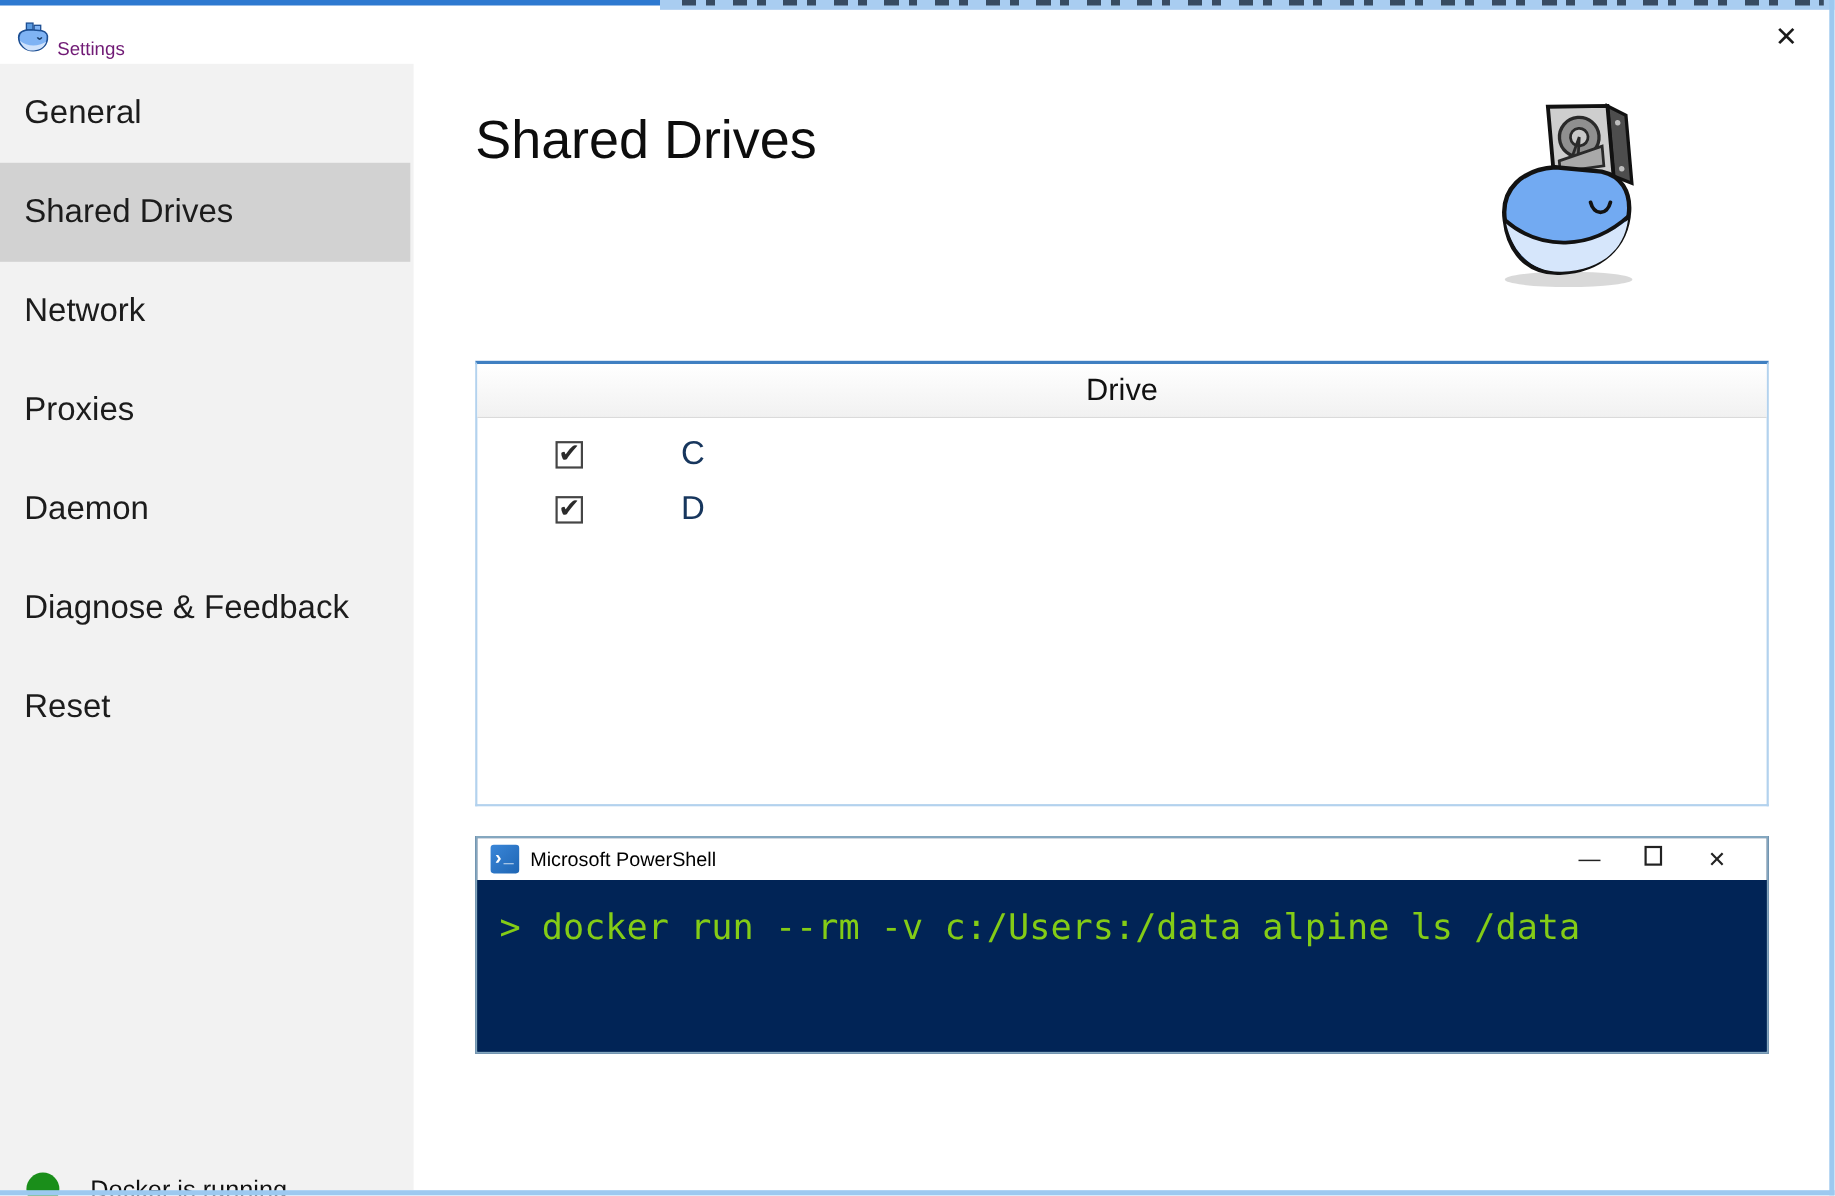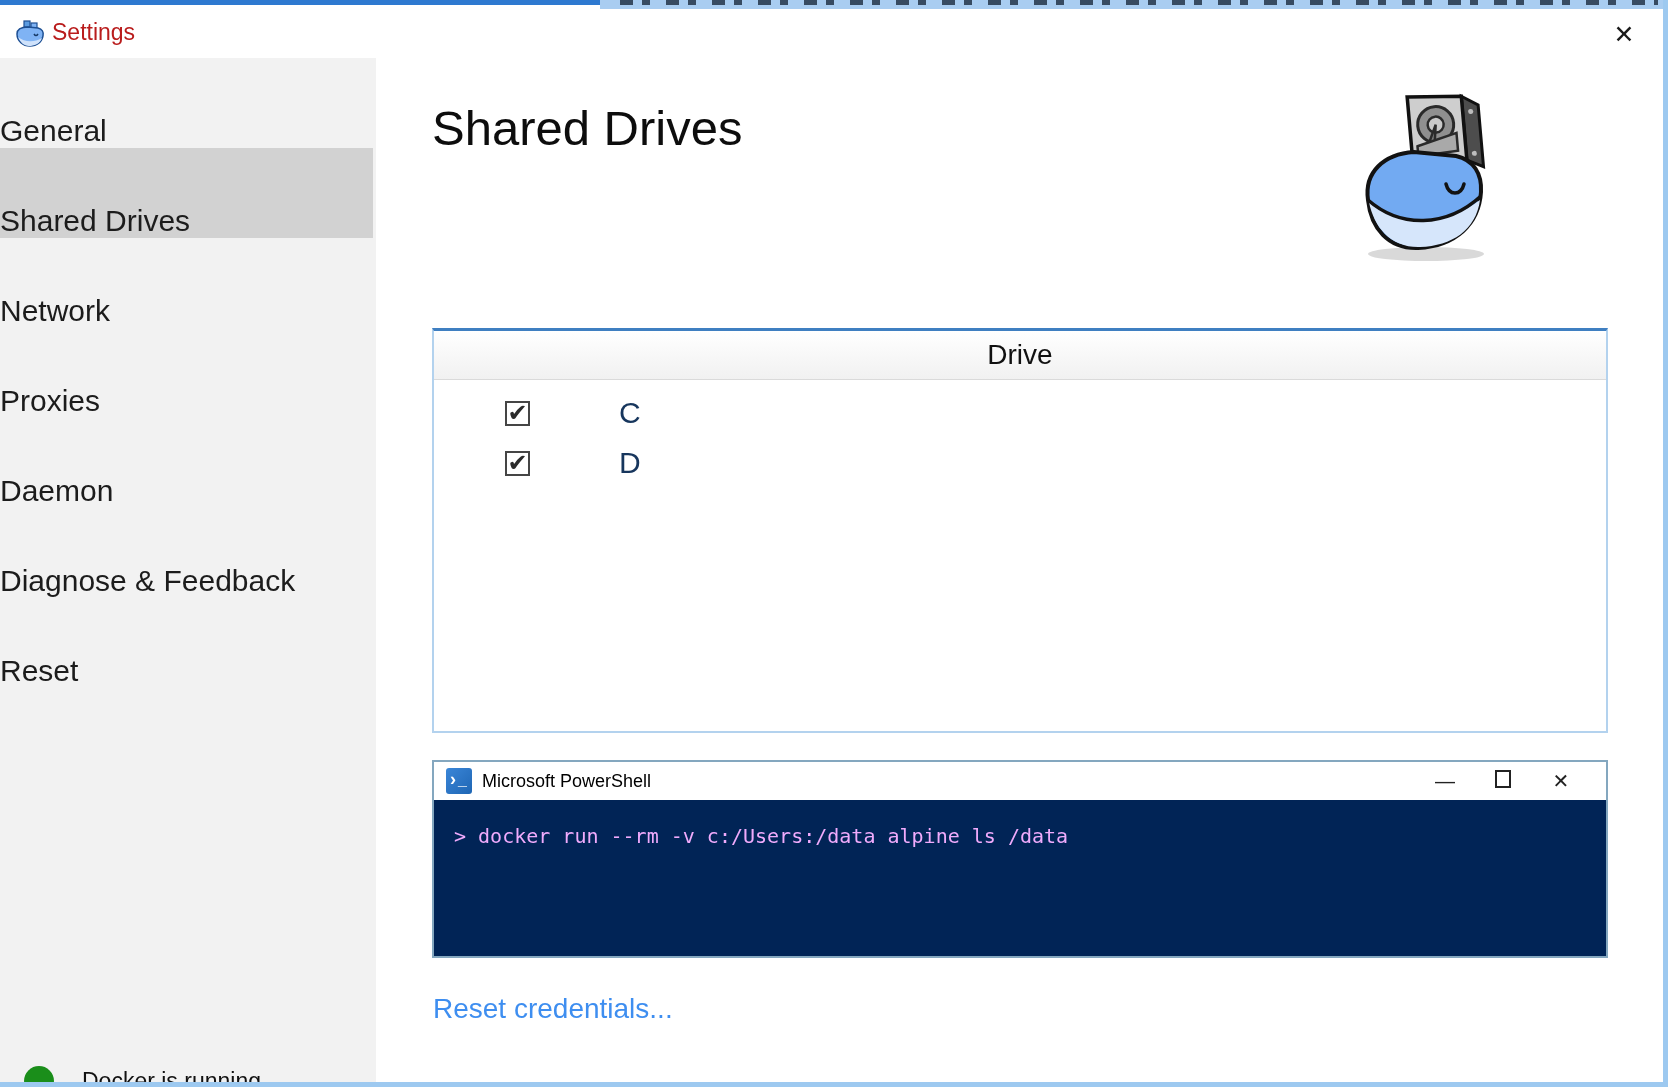--- a/index.html
+++ b/index.html
@@ -15,27 +15,27 @@
   .top-strip .seg-right .dashes { position:absolute; left:20px; top:0; right:10px; height:5px;
       background:repeating-linear-gradient(90deg,#233448 0 13px,transparent 13px 22px,#233448 22px 30px,transparent 30px 46px); opacity:.85; }
 
   
   .win-border-right  { position:absolute; right:0; top:0; width:5px; height:1087px; background:#9dc9f0; }
   .win-border-bottom { position:absolute; left:0; bottom:0; width:1668px; height:5px; background:#9dc9f0; }
 
   
   .titlebar { position:absolute; left:0; top:9px; width:1668px; height:49px; background:#ffffff; }
   .titlebar .app-icon { position:absolute; left:14px; top:9px; width:32px; height:32px; }
-  .titlebar .app-title { position:absolute; left:52px; top:10px; font-size:23px; color:#b91c1c; }
+  .titlebar .app-title { position:absolute; left:52px; top:26px; font-size:17px; color:#701a75; }
   .titlebar .win-close { position:absolute; left:1602px; top:6px; width:44px; height:38px;
       font-size:25px; font-weight:300; color:#1a1a1a; text-align:center; line-height:38px; cursor:default; }
 
   
   .sidebar { position:absolute; left:0; top:58px; width:376px; height:1024px; background:#f2f2f2; }
-  .side-item { position:relative; height:90px; display:flex; align-items:flex-end; 
+  .side-item { position:relative; height:90px; display:flex; align-items:center; padding-left:22px;
       font-size:30px; color:#1c1c1c; cursor:default; }
   .side-item.selected { background:#d2d2d2; width:373px; }
   .side-status { position:absolute; left:24px; top:1008px; display:flex; align-items:center; }
   .status-dot { width:30px; height:30px; border-radius:50%; background:#1a8e1a; }
   .status-text { margin-left:28px; font-size:23px; color:#111111; }
 
   
   .main-title { position:absolute; left:432px; top:100px; font-size:49px; font-weight:300; color:#0d0d0d; letter-spacing:0px; }
   .main-desc { position:absolute; left:432px; top:192px; width:690px; font-size:27px; line-height:40px; color:#111111; }
 
@@ -63,21 +63,21 @@
   .ps-icon { width:26px; height:26px; margin-left:12px; border-radius:3px;
       background:linear-gradient(135deg,#3a86d8,#1f66b4); position:relative; }
   .ps-icon .chev { position:absolute; left:4px; top:1px; color:#ffffff; font-size:18px; font-weight:bold; }
   .ps-icon .uscore { position:absolute; left:12px; top:3px; color:#ffffff; font-size:16px; font-weight:bold; }
   .ps-title { margin-left:10px; font-size:18px; color:#000000; }
   .ps-controls { position:absolute; right:16px; top:0; height:38px; display:flex; align-items:center; }
   .ps-btn { width:58px; text-align:center; font-size:20px; color:#222222; cursor:default; }
   .ps-btn.max-box span { display:inline-block; width:16px; height:18px; border:2px solid #222222; }
   .ps-console { position:absolute; left:0; top:38px; right:0; bottom:0; background:#012456;
       padding:24px 0 0 20px; }
-  .ps-command { font-family:"DejaVu Sans Mono","Liberation Mono",monospace; font-size:20px; color:#f0abfc; white-space:pre; }
+  .ps-command { font-family:"DejaVu Sans Mono","Liberation Mono",monospace; font-size:32px; color:#84cc16; white-space:pre; }
 
   
   .reset-link { position:absolute; left:433px; top:993px; font-size:28px; color:#3e8ef0; cursor:pointer; }
   .apply-btn { position:absolute; left:1425px; top:985px; width:183px; height:63px; background:#d4d4d4;
       border:none; font-family:inherit; font-size:30px; color:#0d0d0d; text-align:center; line-height:63px; cursor:default; }
 </style>
 </head>
 <body>
 
 <div class="screen">
@@ -183,18 +183,17 @@
         <div class="ps-btn">—</div>
         <div class="ps-btn max-box"><span></span></div>
         <div class="ps-btn">✕</div>
       </div>
     </div>
     <div class="ps-console">
       <div class="ps-command">&gt; docker run --rm -v c:/Users:/data alpine ls /data</div>
     </div>
   </section>
 
-  <a class="reset-link">Reset credentials...</a>
 
   <div class="win-border-right"></div>
   <div class="win-border-bottom"></div>
 
 </div>
 
 </body></html>

